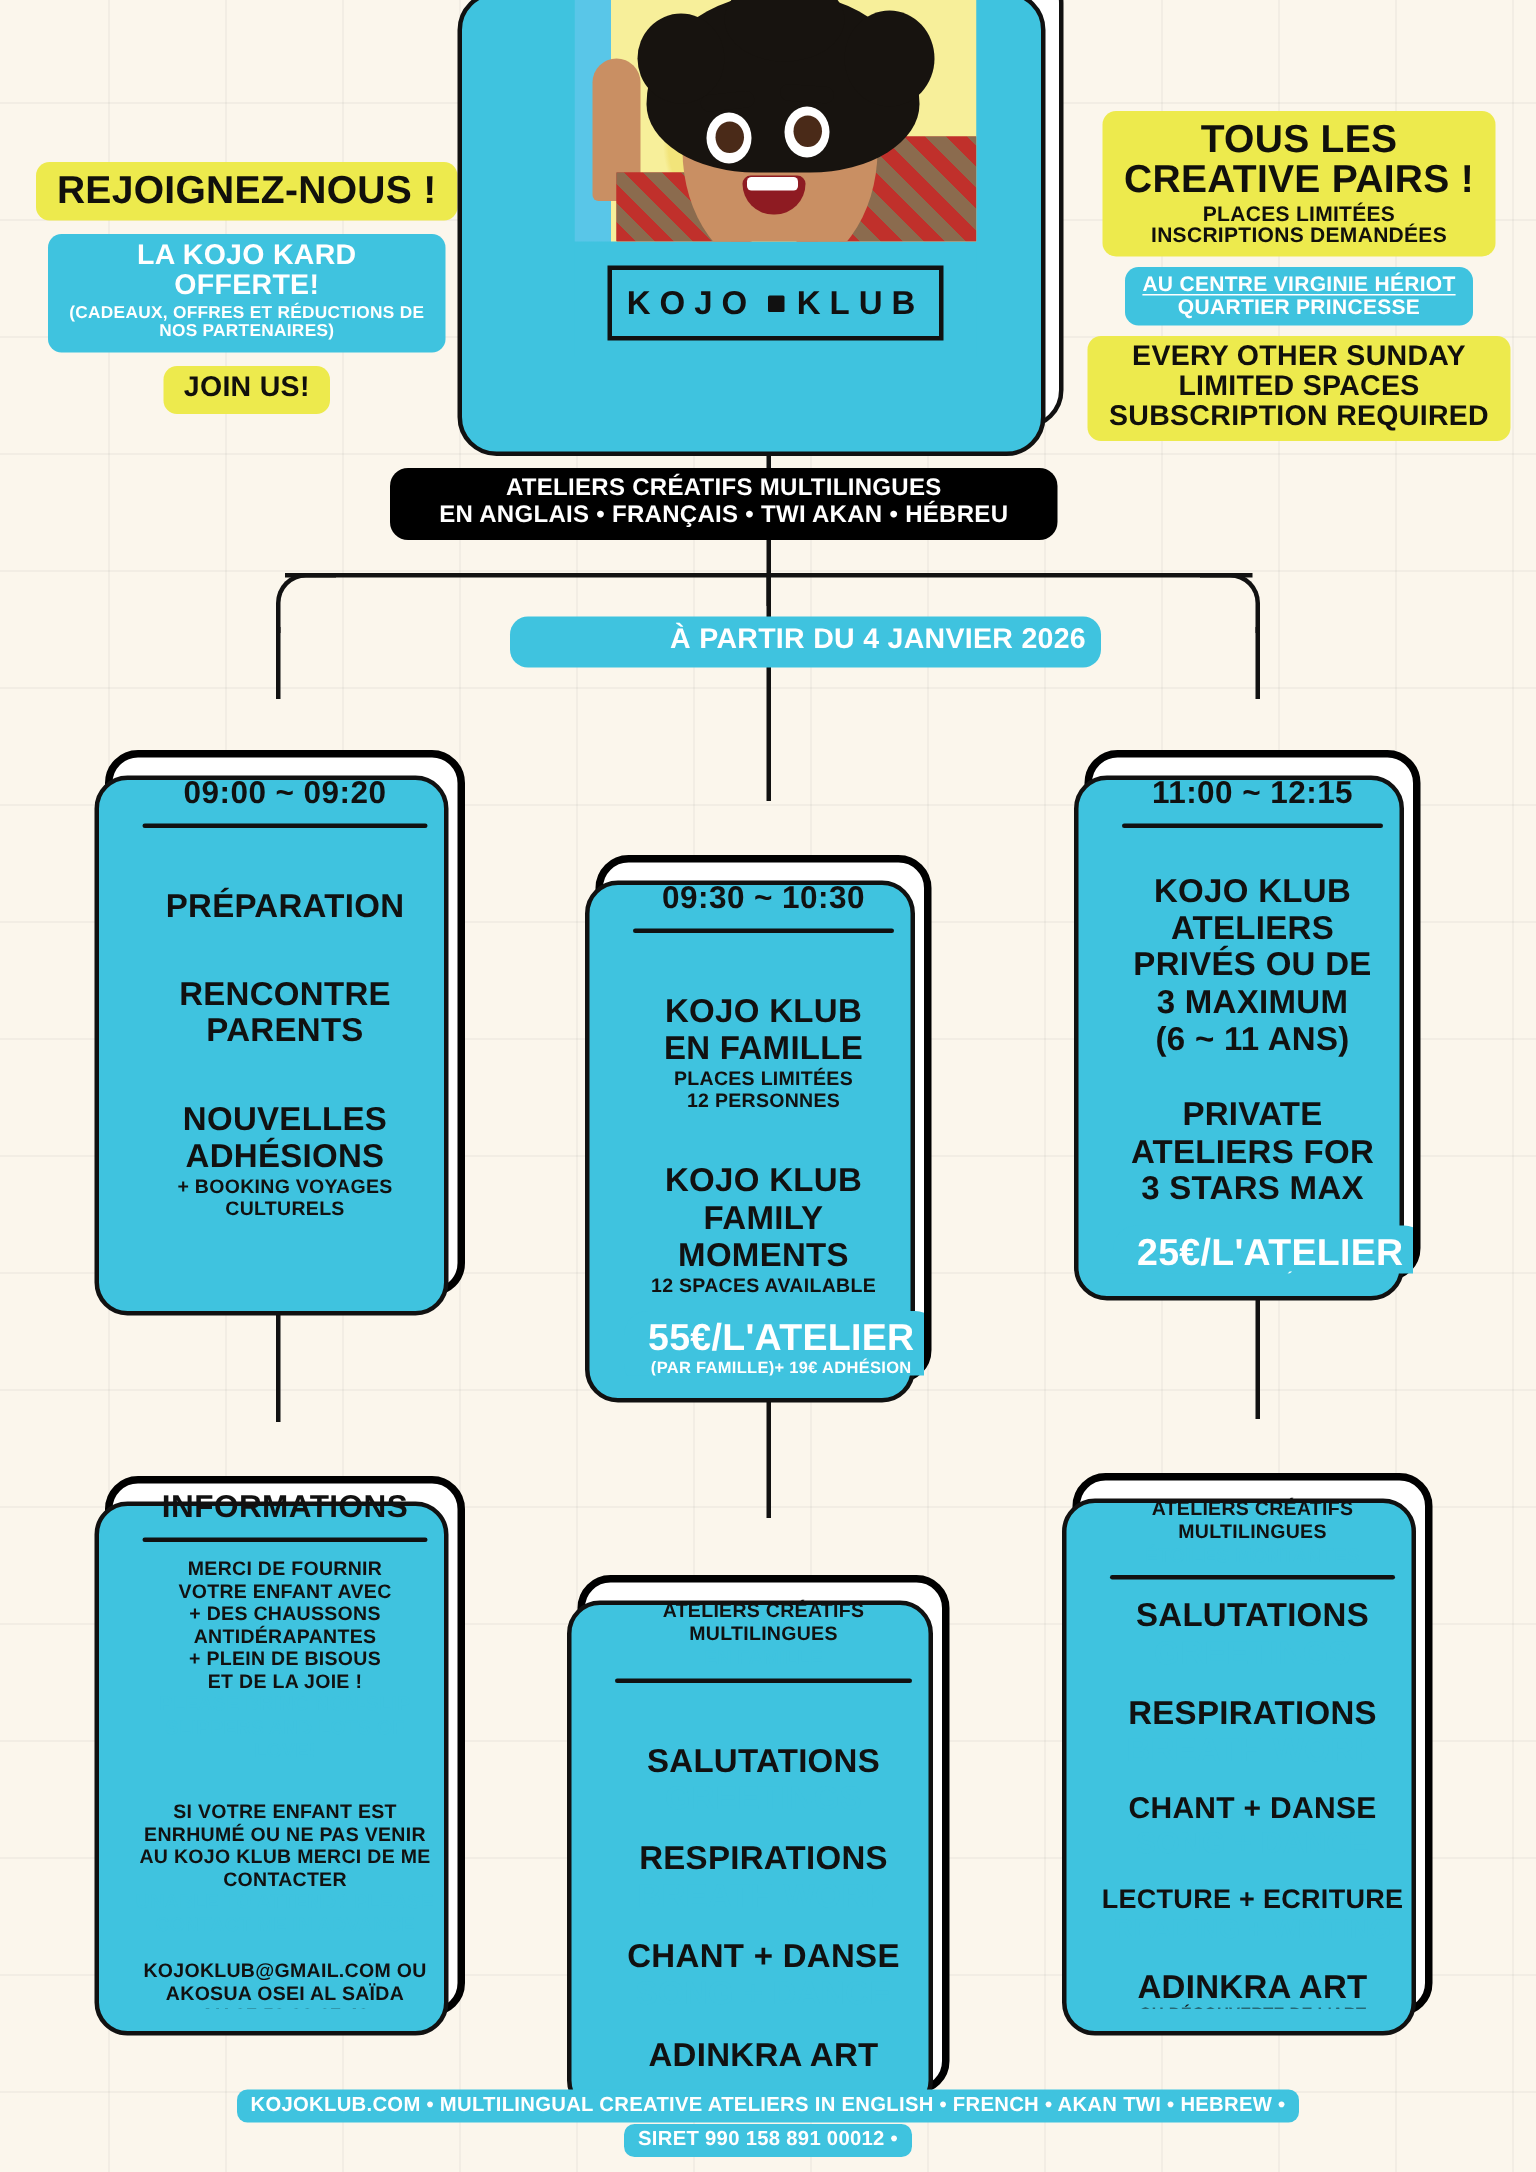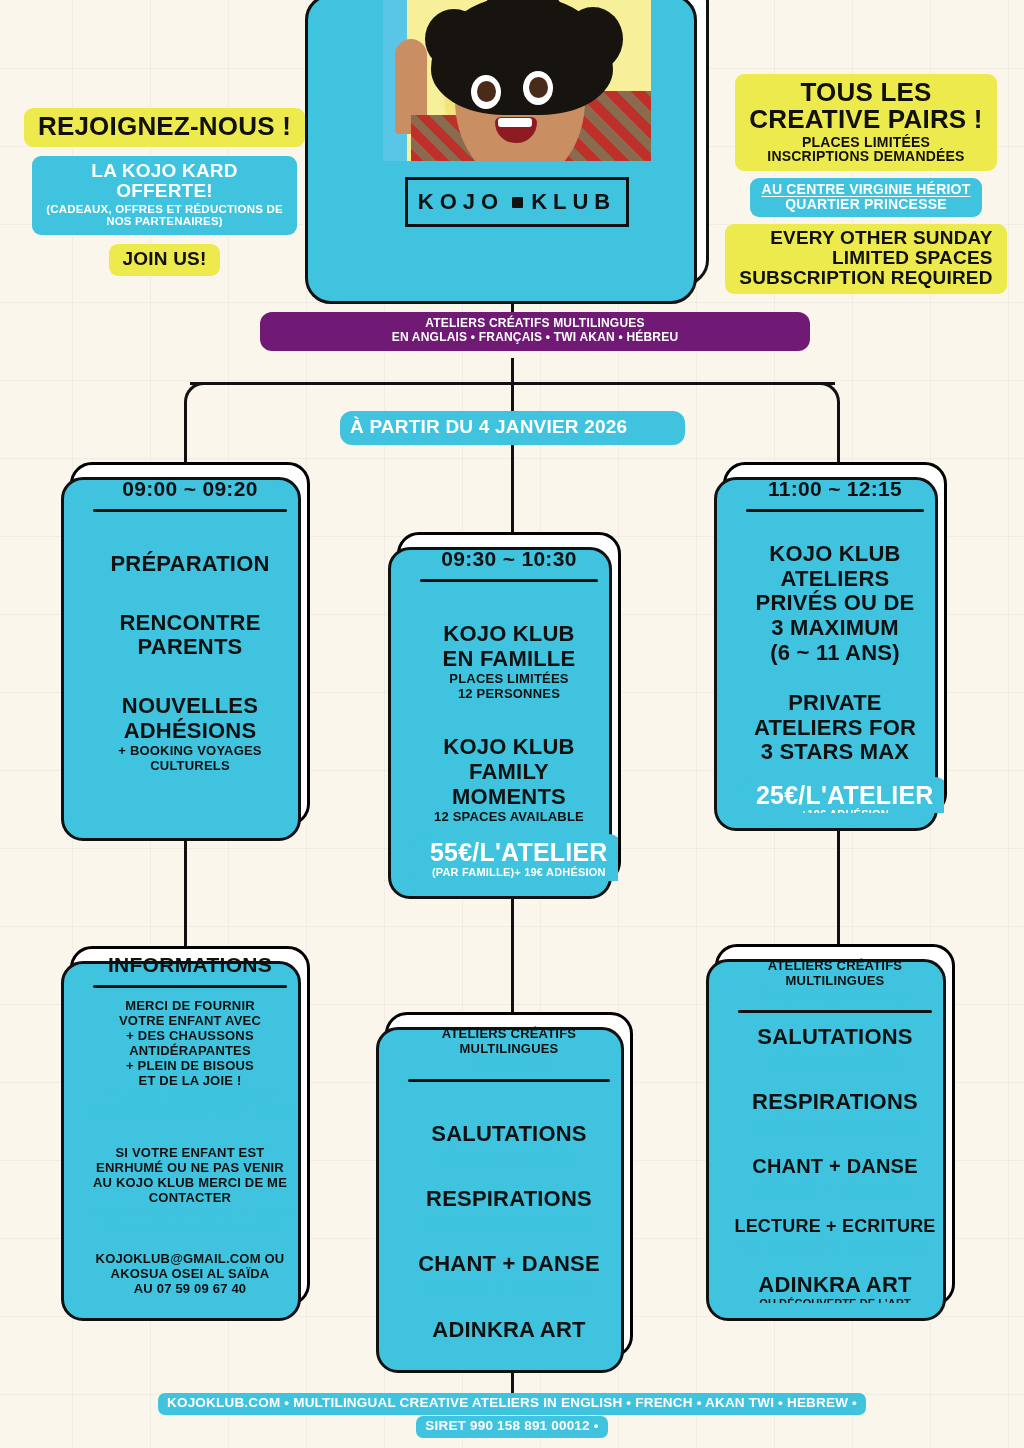--- a/index.html
+++ b/index.html
@@ -48,23 +48,24 @@
     line-height: 1.05;
     text-align: center;
   }
   .chip-yellow { background: #EDEA4D; color: #11100c; }
   .chip-cyan   { background: #3FC3DF; color: #ffffff; }
 
   
   .card {
     position: absolute;
     background: #FFFFFF;
-    border: 3px solid #000000;
+    border: 5px solid #000000;
     border-radius: 22px;
     z-index: 5;
+    margin-top: 38px;
   }
   .card::before {
     content: "";
     position: absolute;
     left: -12px;
     top: 12px;
     width: 100%;
     height: 100%;
     background: #3FC3DF;
     border: 3px solid #111;
@@ -244,35 +245,35 @@
   }
   .b-lg { font-size: 26px; }
   .b-md { font-size: 19px; }
   .b-sm { font-size: 14px; }
   .b-xs { font-size: 11.5px; }
 
   .underline-txt { text-decoration: underline; text-underline-offset: 2px; }
 
   
   #subtitle-banner {
-    position: absolute; left: 260px; top: 312px; width: 550px;
-    background: #701a75; color: #fff;
+    position: absolute; left: 260px; top: 312px; width: 445px;
+    background: #000000; color: #fff;
     border-radius: 12px;
     padding: 5px 10px 7px 10px;
     text-align: center;
-    font-size: 12px; font-weight: 800; line-height: 1.14;
+    font-size: 16px; font-weight: 800; line-height: 1.14;
     letter-spacing: 0.2px;
     z-index: 7;
   }
   #date-banner {
-    position: absolute; left: 340px; top: 411px; width: 345px;
+    position: absolute; left: 340px; top: 411px; width: 394px;
     background: #3FC3DF; color: #fff;
     border-radius: 12px;
     padding: 5px 10px 7px 10px;
-    text-align: left;
+    text-align: right;
     font-size: 19px; font-weight: 800; letter-spacing: 0.2px;
     z-index: 7;
   }
 
   
   #footer {
     position: absolute; left: 48px; top: 1393px; width: 928px;
     text-align: center;
     z-index: 7;
   }
@@ -353,21 +354,21 @@
     <div class="b-lg">CREATIVE PAIRS !</div>
     <div class="b-sm" style="margin-top:1px;">PLACES LIMITÉES</div>
     <div class="b-sm">INSCRIPTIONS DEMANDÉES</div>
   </div>
   <div style="height:7px;"></div>
   <div class="chip chip-cyan" style="padding:4px 12px 6px 12px;">
     <div class="b-sm underline-txt">AU CENTRE VIRGINIE HÉRIOT</div>
     <div class="b-sm">QUARTIER PRINCESSE</div>
   </div>
   <div style="height:7px;"></div>
-  <div class="chip chip-yellow" style="padding:4px 14px 6px 14px;text-align:right;">
+  <div class="chip chip-yellow" style="padding:4px 14px 6px 14px;">
     <div class="b-md">EVERY OTHER SUNDAY</div>
     <div class="b-md">LIMITED SPACES</div>
     <div class="b-md">SUBSCRIPTION REQUIRED</div>
   </div>
 </div>
 
 <div id="subtitle-banner">
   <div>ATELIERS CRÉATIFS MULTILINGUES</div>
   <div>EN ANGLAIS • FRANÇAIS • TWI AKAN • HÉBREU</div>
 </div>

